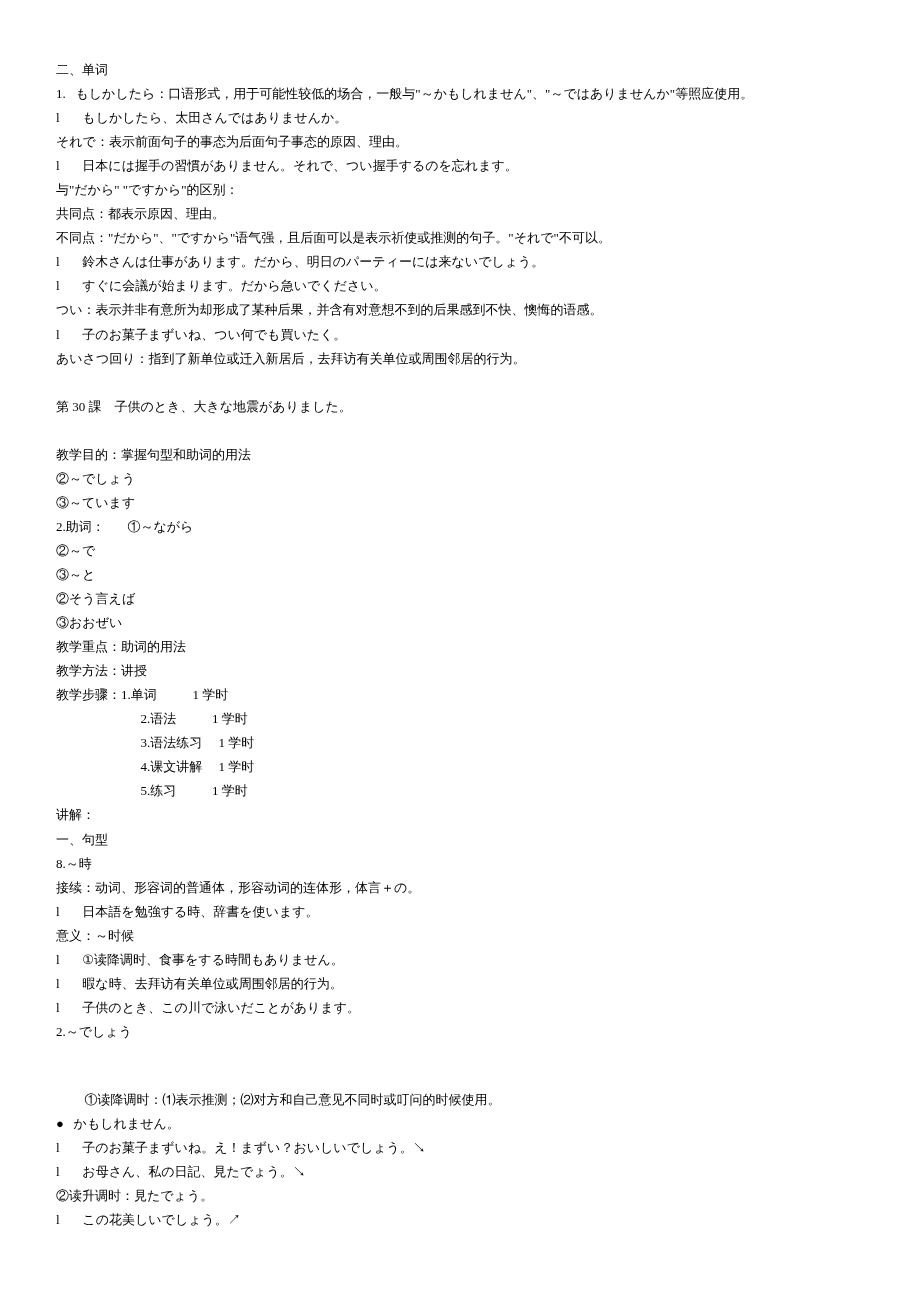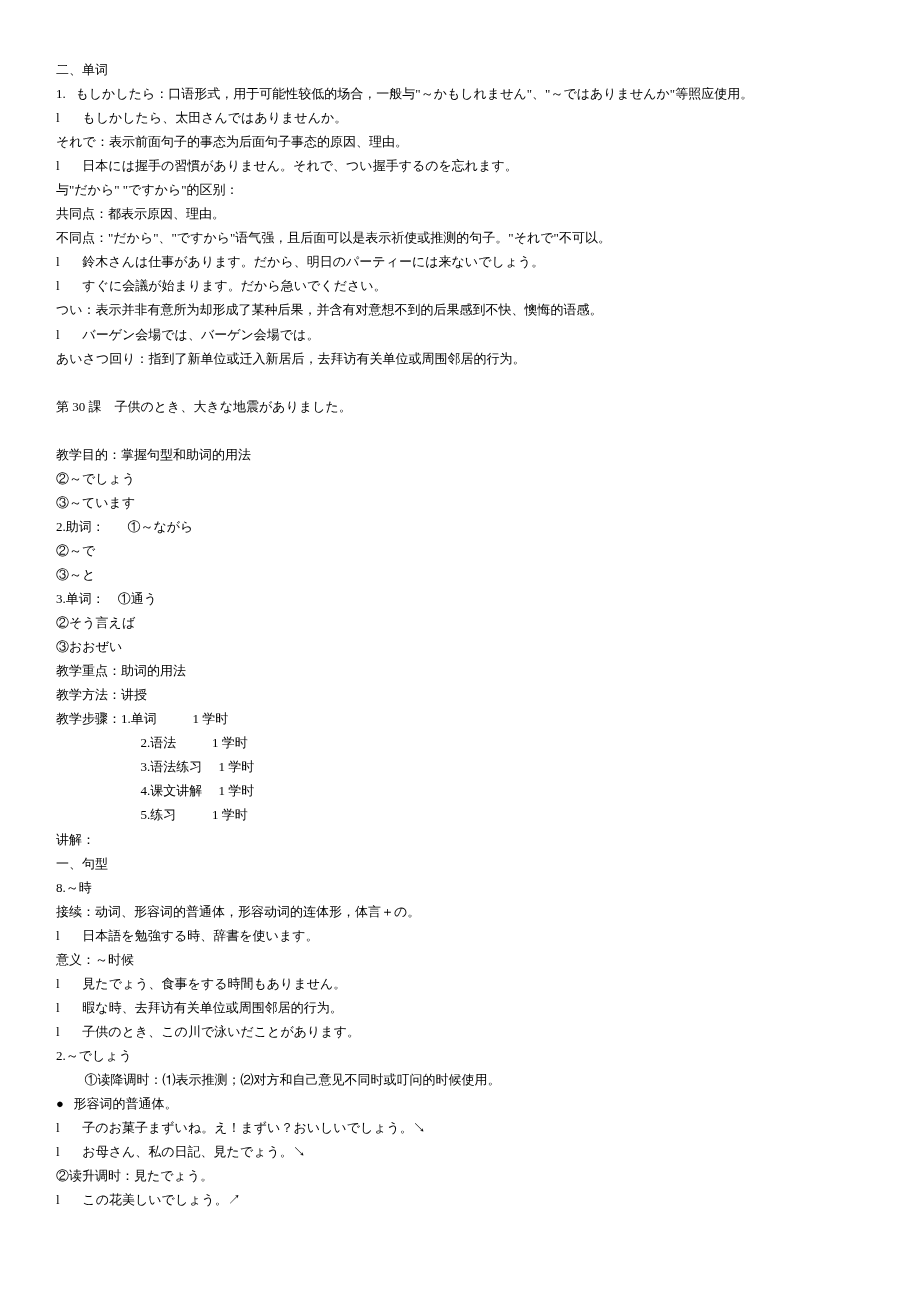--- a/index.html
+++ b/index.html
@@ -9,67 +9,66 @@
     color: #000;
     background: #fff;
     margin: 0;
     padding: 58px 56px;
     width: 920px;
     box-sizing: border-box;
   }
   .line { white-space: pre-wrap; }
   .blank { height: 1.85em; }
   .ind-step { padding-left: 6.5em; }
-  .ind-bullet { padding-left: 2.2em; }
+  .ind-bullet { padding-left: 2.2em; margin-top: 44px; }
 </style>
 </head>
 <body>
 
 <div id="doc">
     <div class="line">二、单词</div>
     <div class="line">1.   もしかしたら：口语形式，用于可能性较低的场合，一般与"～かもしれません"、"～ではありませんか"等照应使用。</div>
     <div class="line">l       もしかしたら、太田さんではありませんか。</div>
     <div class="line">それで：表示前面句子的事态为后面句子事态的原因、理由。</div>
     <div class="line">l       日本には握手の習慣がありません。それで、つい握手するのを忘れます。</div>
     <div class="line">与"だから" "ですから"的区别：</div>
     <div class="line">共同点：都表示原因、理由。</div>
     <div class="line">不同点："だから"、"ですから"语气强，且后面可以是表示祈使或推测的句子。"それで"不可以。</div>
     <div class="line">l       鈴木さんは仕事があります。だから、明日のパーティーには来ないでしょう。</div>
     <div class="line">l       すぐに会議が始まります。だから急いでください。</div>
     <div class="line">つい：表示并非有意所为却形成了某种后果，并含有对意想不到的后果感到不快、懊悔的语感。</div>
-    <div class="line">l       バーゲン会場では、バーゲン会場では。</div>
+    <div class="line">l       子のお菓子まずいね、つい何でも買いたく。</div>
     <div class="line">あいさつ回り：指到了新单位或迁入新居后，去拜访有关单位或周围邻居的行为。</div>
     <div class="blank"></div>
     <div class="line">第 30 課　子供のとき、大きな地震がありました。</div>
     <div class="blank"></div>
     <div class="line">教学目的：掌握句型和助词的用法</div>
     <div class="line">②～でしょう</div>
     <div class="line">③～ています</div>
     <div class="line">2.助词：       ①～ながら</div>
     <div class="line">②～で</div>
     <div class="line">③～と</div>
-    <div class="line">3.单词：    ①通う</div>
     <div class="line">②そう言えば</div>
     <div class="line">③おおぜい</div>
     <div class="line">教学重点：助词的用法</div>
     <div class="line">教学方法：讲授</div>
     <div class="line">教学步骤：1.单词           1 学时</div>
     <div class="line ind-step">2.语法           1 学时</div>
     <div class="line ind-step">3.语法练习     1 学时</div>
     <div class="line ind-step">4.课文讲解     1 学时</div>
     <div class="line ind-step">5.练习           1 学时</div>
     <div class="line">讲解：</div>
     <div class="line">一、句型</div>
     <div class="line">8.～時</div>
     <div class="line">接续：动词、形容词的普通体，形容动词的连体形，体言＋の。</div>
     <div class="line">l       日本語を勉強する時、辞書を使います。</div>
     <div class="line">意义：～时候</div>
-    <div class="line">l       見たでょう、食事をする時間もありません。</div>
+    <div class="line">l       ①读降调时、食事をする時間もありません。</div>
     <div class="line">l       暇な時、去拜访有关单位或周围邻居的行为。</div>
     <div class="line">l       子供のとき、この川で泳いだことがあります。</div>
     <div class="line">2.～でしょう</div>
     <div class="line ind-bullet">①读降调时：⑴表示推测；⑵对方和自己意见不同时或叮问的时候使用。</div>
-    <div class="line">●   形容词的普通体。</div>
+    <div class="line">●   かもしれません。</div>
     <div class="line">l       子のお菓子まずいね。え！まずい？おいしいでしょう。↘</div>
     <div class="line">l       お母さん、私の日記、見たでょう。↘</div>
     <div class="line">②读升调时：見たでょう。</div>
     <div class="line">l       この花美しいでしょう。↗</div>
   </div>
 
 </body></html>

